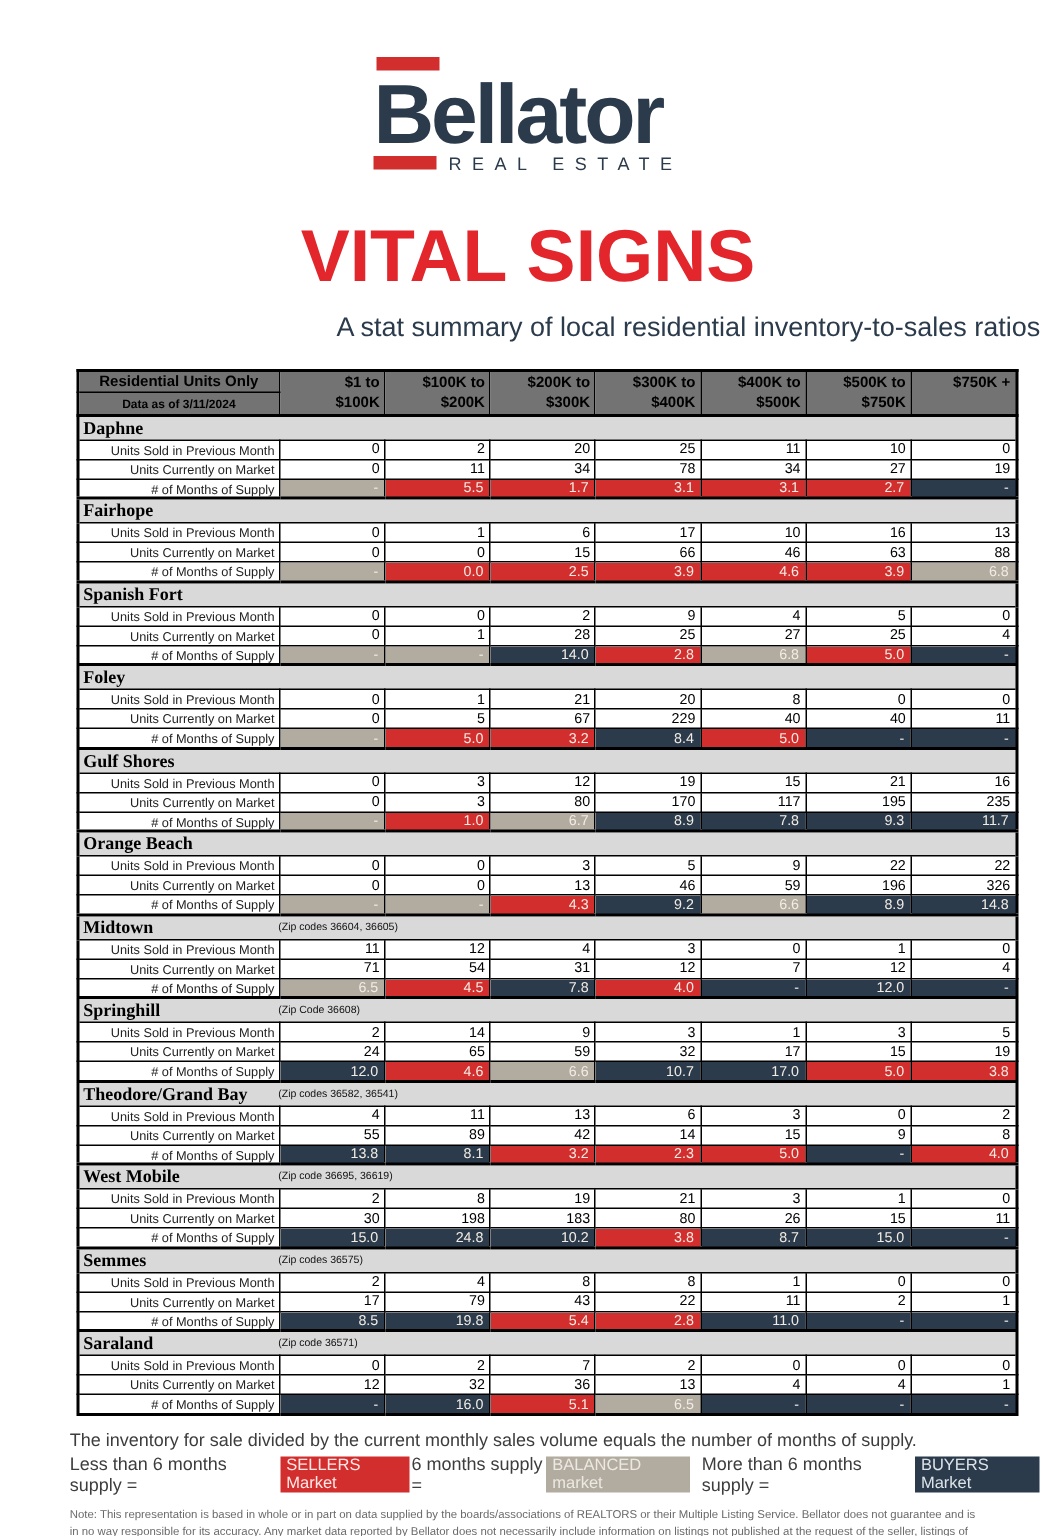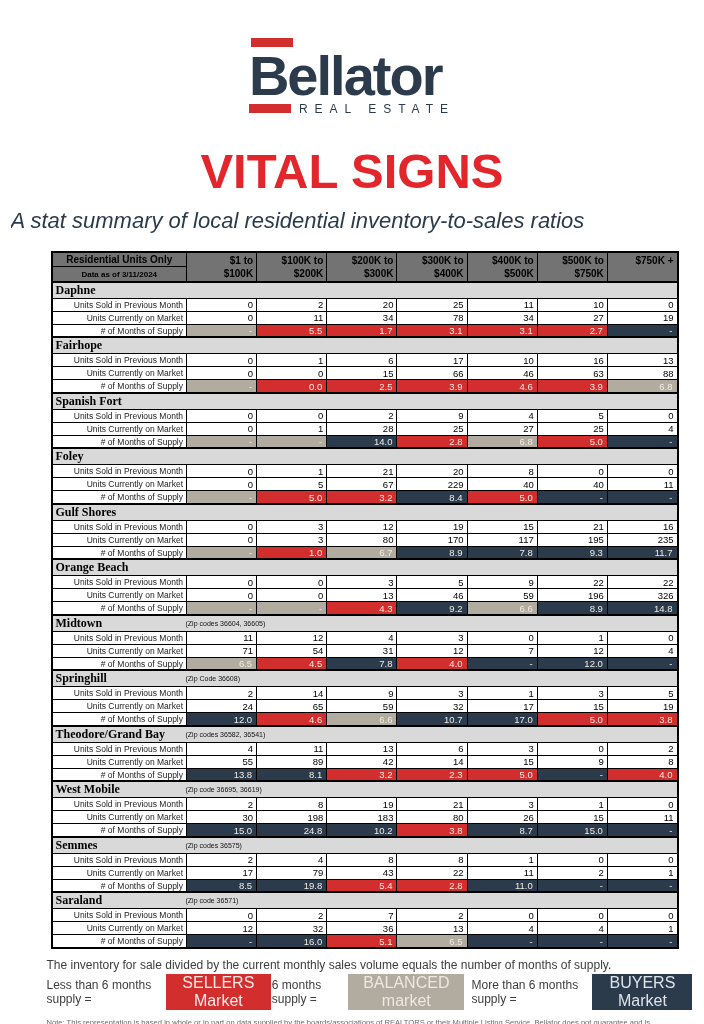--- a/index.html
+++ b/index.html
@@ -10,21 +10,21 @@
   
   .logo { width:fit-content; margin:38px auto 0 auto; }
   .logo-bar-top { width:42px; height:9px; background:var(--red); margin-left:2px; }
   .logo-name { font-size:56px; font-weight:bold; color:var(--navy); letter-spacing:-2px; line-height:1.05; }
   .logo-bottom { display:flex; align-items:center; gap:8px; margin-top:-4px; }
   .logo-bar-bottom { width:42px; height:9px; background:var(--red); display:inline-block; }
   .logo-tagline { font-size:12px; letter-spacing:7px; color:var(--navy); font-weight:400; }
 
   
   .title { text-align:center; margin-top:27px; font-size:49px; font-weight:bold; color:var(--titlered); letter-spacing:0px; }
-  .subtitle { text-align:left; margin-top:9px; font-size:22px; font-style:italic; color:var(--navy); }
+  .subtitle { text-align:right; margin-top:9px; font-size:18px; color:var(--navy); }
 
   
   .tbl-wrap { margin:17px 36px 0 40px; }
   table { width:628px; border-collapse:collapse; table-layout:fixed; border:2px solid #000; }
   col.label-col { width:135px; }
   th, td { border:1px solid #000; font-family:"Liberation Sans", sans-serif; overflow:hidden; white-space:nowrap; }
   thead th { background:#737373; }
   th.corner { text-align:center; font-weight:bold; font-size:10px; height:15px; }
   th.corner2 { font-size:8px; height:15px; }
   th.price { vertical-align:top; text-align:right; font-weight:bold; font-size:10px; padding:1px 3px 0 0; }
@@ -37,21 +37,21 @@
   td.num { text-align:right; font-size:9.5px; padding-right:3px; background:#fff; height:13px; }
   td.sup { text-align:right; font-size:9.5px; padding-right:4px; height:13px; color:#f2ece4; font-weight:400; }
   td.sup.sellers { background:var(--red); }
   td.sup.balanced { background:var(--tan); }
   td.sup.buyers { background:var(--navy); }
   tr.supply-row td { border-bottom:2px solid #000; }
 
   
   .legend { margin:8px 0 0 36px; font-size:12px; color:#3d3d3d; line-height:16px; }
   .legend-line2 { margin-left:36px; margin-top:1px; font-size:12px; color:#3d3d3d; display:flex; align-items:center; }
-  .chip { display:inline-block; padding:0px 4px; margin:0 1px; font-size:16px;text-align:center; }
+  .chip { display:inline-block; padding:0px 4px; margin:0 1px; font-size:11px; }
   .chip.sellers { background:var(--red); color:#ffe8e6; }
   .chip.balanced { background:var(--tan); color:#ece9e2; }
   .chip.buyers { background:var(--navy); color:#dde3e8; }
   .gap { display:inline-block; width:8px; }
   .note { margin:7px 36px 0 36px; font-size:7.6px; color:#6a6a6a; line-height:1.45; }
 </style>
 </head>
 <body>
 
 <div class="page">

